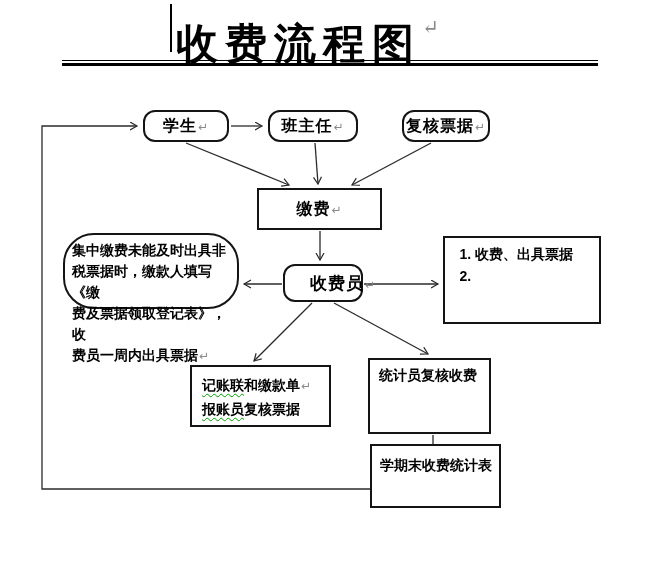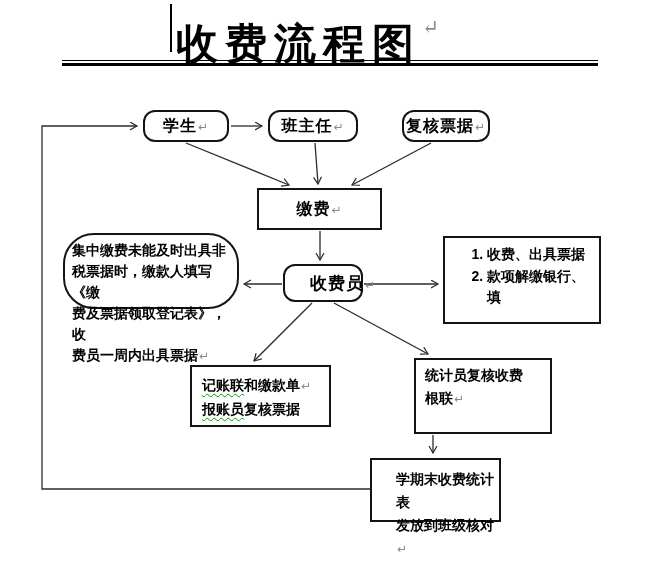--- a/index.html
+++ b/index.html
@@ -31,24 +31,24 @@
   #node-outsider{left:402px;top:110px;width:88px;height:32px;}
   #node-pay{left:257px;top:188px;width:125px;height:42px;text-align:right;}
   #node-collector{left:283px;top:264px;width:80px;height:38px;padding-left:40px;}
   #node-collector .node-label{font-size:17px;}
 
   .textbox{position:absolute;z-index:2;background:#fff;border:2px solid #141414;
            font-weight:bold;box-sizing:border-box;font-size:14px;line-height:21px;}
   #box-left-note{left:63px;top:233px;width:176px;height:76px;padding:5px 5px 12px 7px;letter-spacing:0px;border-radius:31px;}
   #box-right-note{left:443px;top:236px;width:158px;height:88px;padding:6px 2px 0 0;}
   #box-right-note ol{margin:0;padding:0 0 0 30px;}
-  #box-right-note li{margin:0 0 1px 12px;}
+  #box-right-note li{margin:0 0 1px 0;}
   #box-reconcile{left:190px;top:365px;width:141px;height:62px;padding:7px 0 0 10px;line-height:23px;}
-  #box-statistician{left:368px;top:358px;width:138px;height:76px;padding:4px 0 0 9px;line-height:23px;margin-left:46px;}
-  #box-term-end{left:370px;top:458px;width:131px;height:64px;padding:8px 0 0 24px;line-height:23px;}
+  #box-statistician{left:368px;top:358px;width:123px;height:76px;padding:4px 0 0 9px;line-height:23px;}
+  #box-term-end{left:370px;top:444px;width:131px;height:64px;padding:8px 0 0 8px;line-height:23px;}
 
   .squiggle{text-decoration:underline wavy #00a000 1px;text-underline-offset:3px;text-decoration-skip-ink:none;}
 </style>
 </head>
 <body>
 
 <div id="page">
 
   <div id="title-wrap">
     <span id="text-cursor"></span>
@@ -103,33 +103,30 @@
     <div>费及票据领取登记表》，收</div>
     <div><span>费员一周内出具票据</span><span class="pilcrow">↵</span></div>
   </div>
 
   <div class="textbox" id="box-right-note">
     <ol>
       <li>
         <div>收费、出具票据</div>
       </li>
       <li>
-        <div>款项解缴银行、填</div>
       </li>
     </ol>
   </div>
 
   <div class="textbox" id="box-reconcile">
     <div><span class="squiggle">记账联</span><span>和缴款单</span><span class="pilcrow">↵</span></div>
     <div><span class="squiggle">报账员</span><span>复核票据</span></div>
   </div>
 
   <div class="textbox" id="box-statistician">
     <div>统计员复核收费</div>
-    <div><span>根联</span><span class="pilcrow">↵</span></div>
   </div>
 
   <div class="textbox" id="box-term-end">
     <div>学期末收费统计表</div>
-    <div><span>发放到班级核对</span><span class="pilcrow">↵</span></div>
   </div>
 
 </div>
 
 </body></html>

